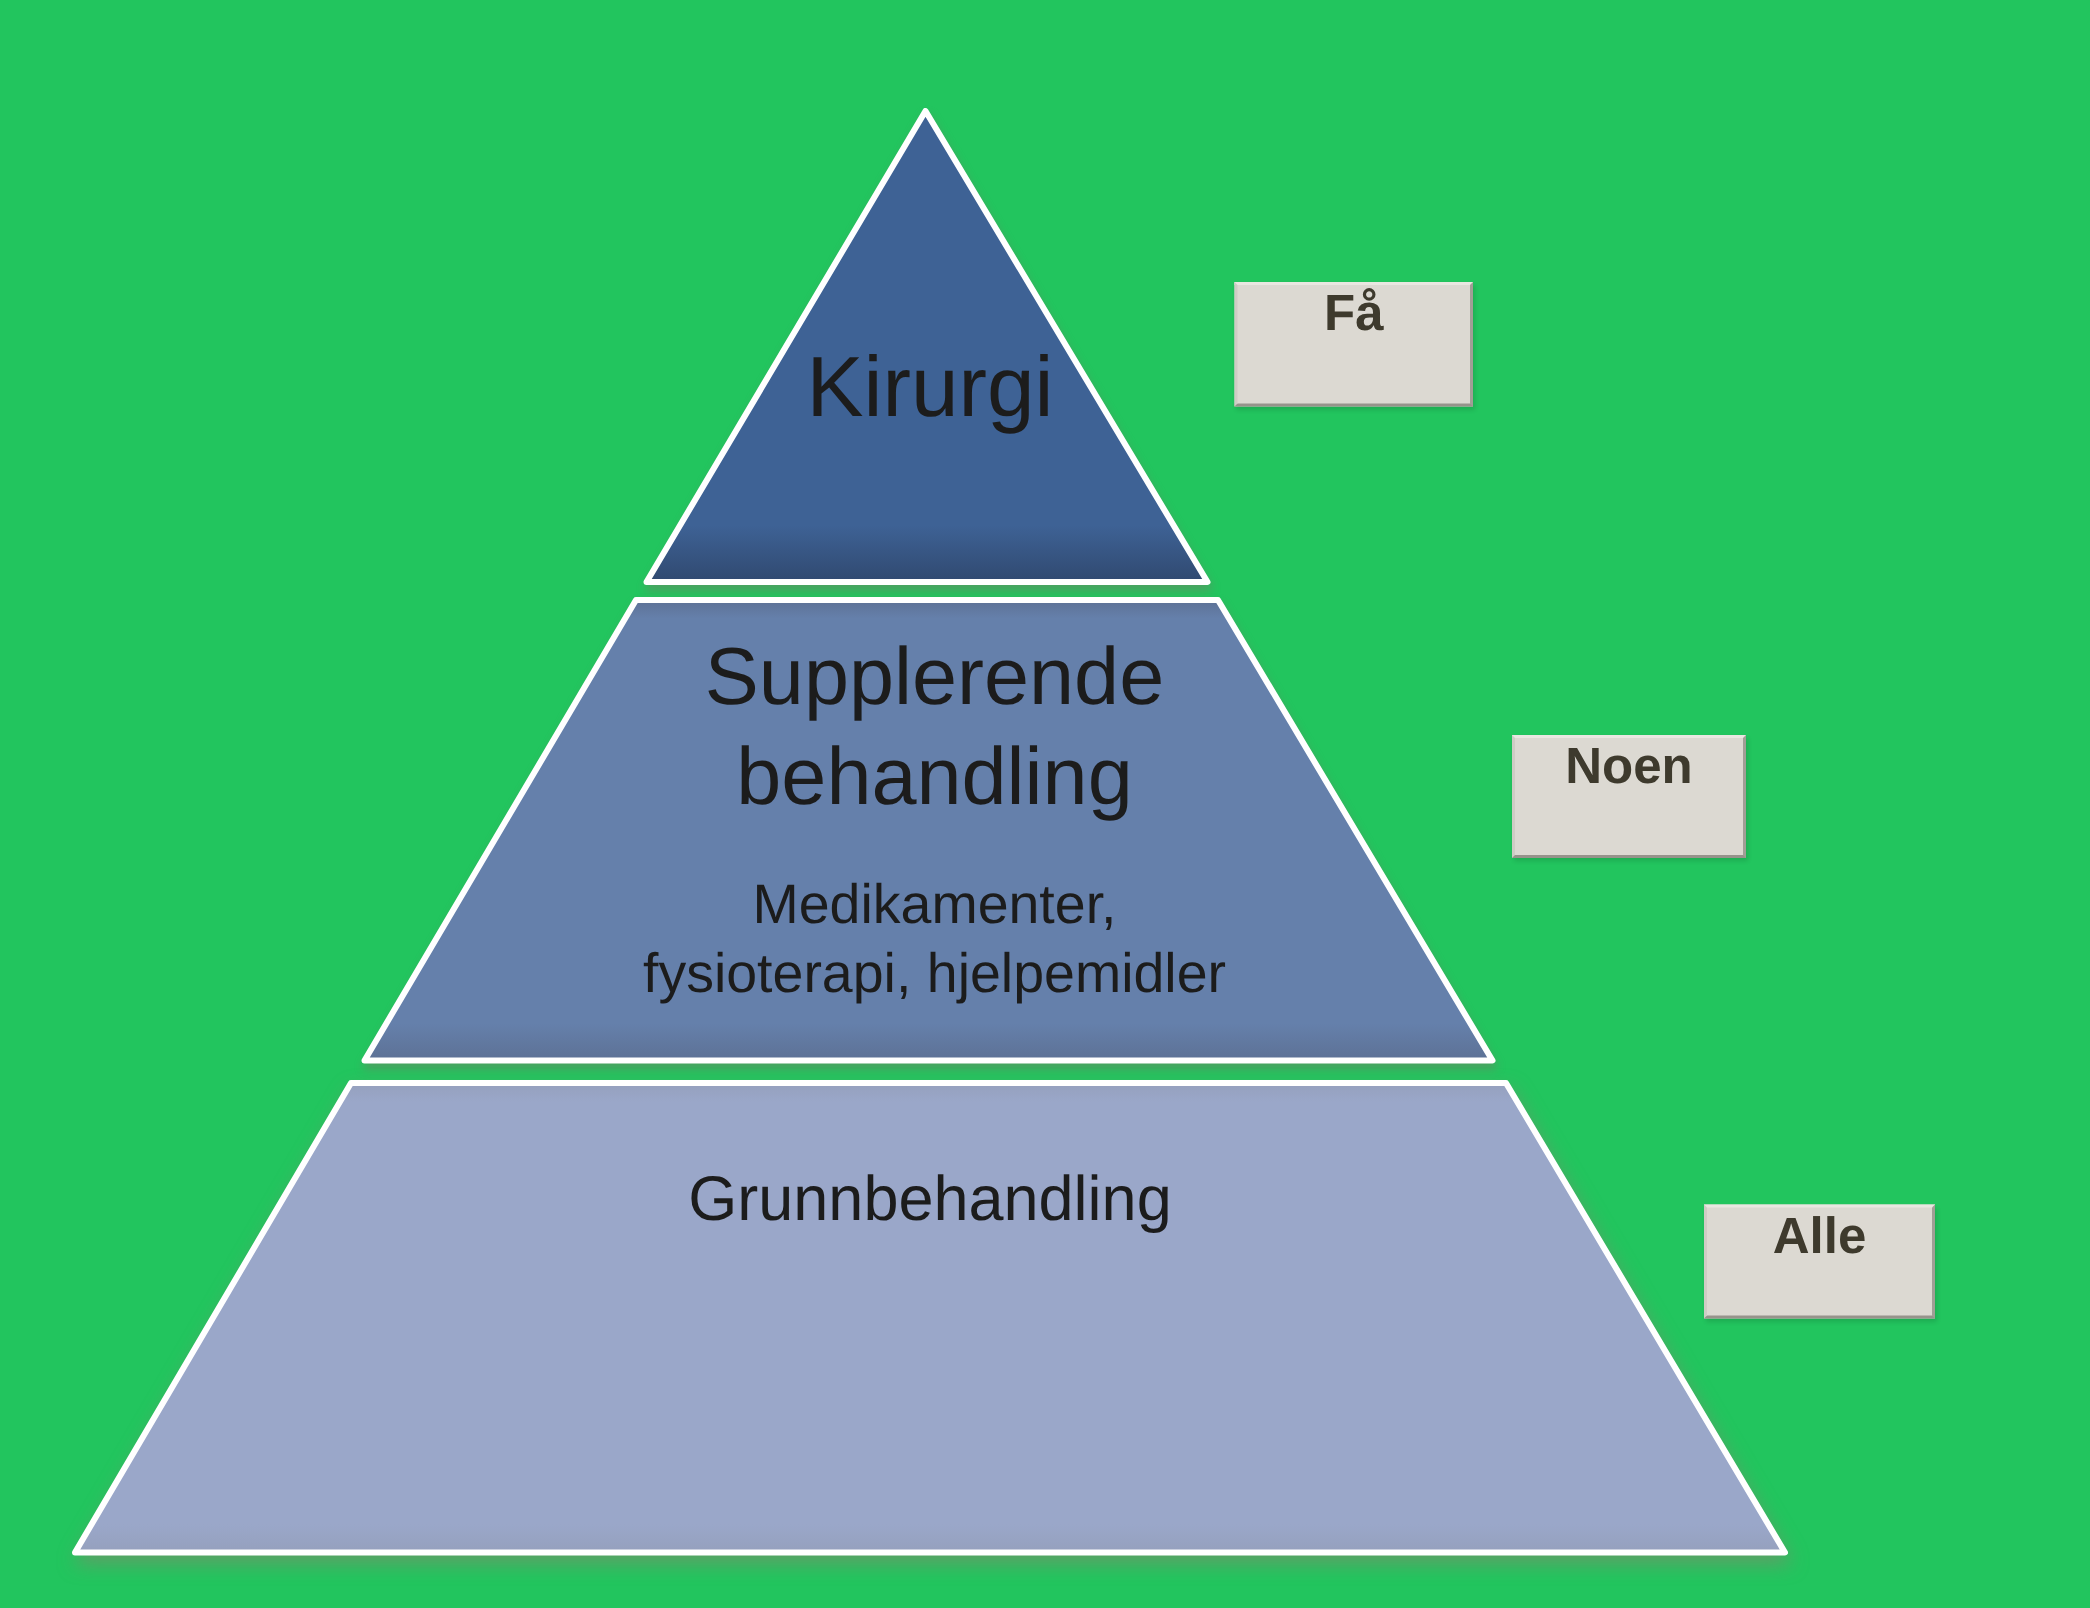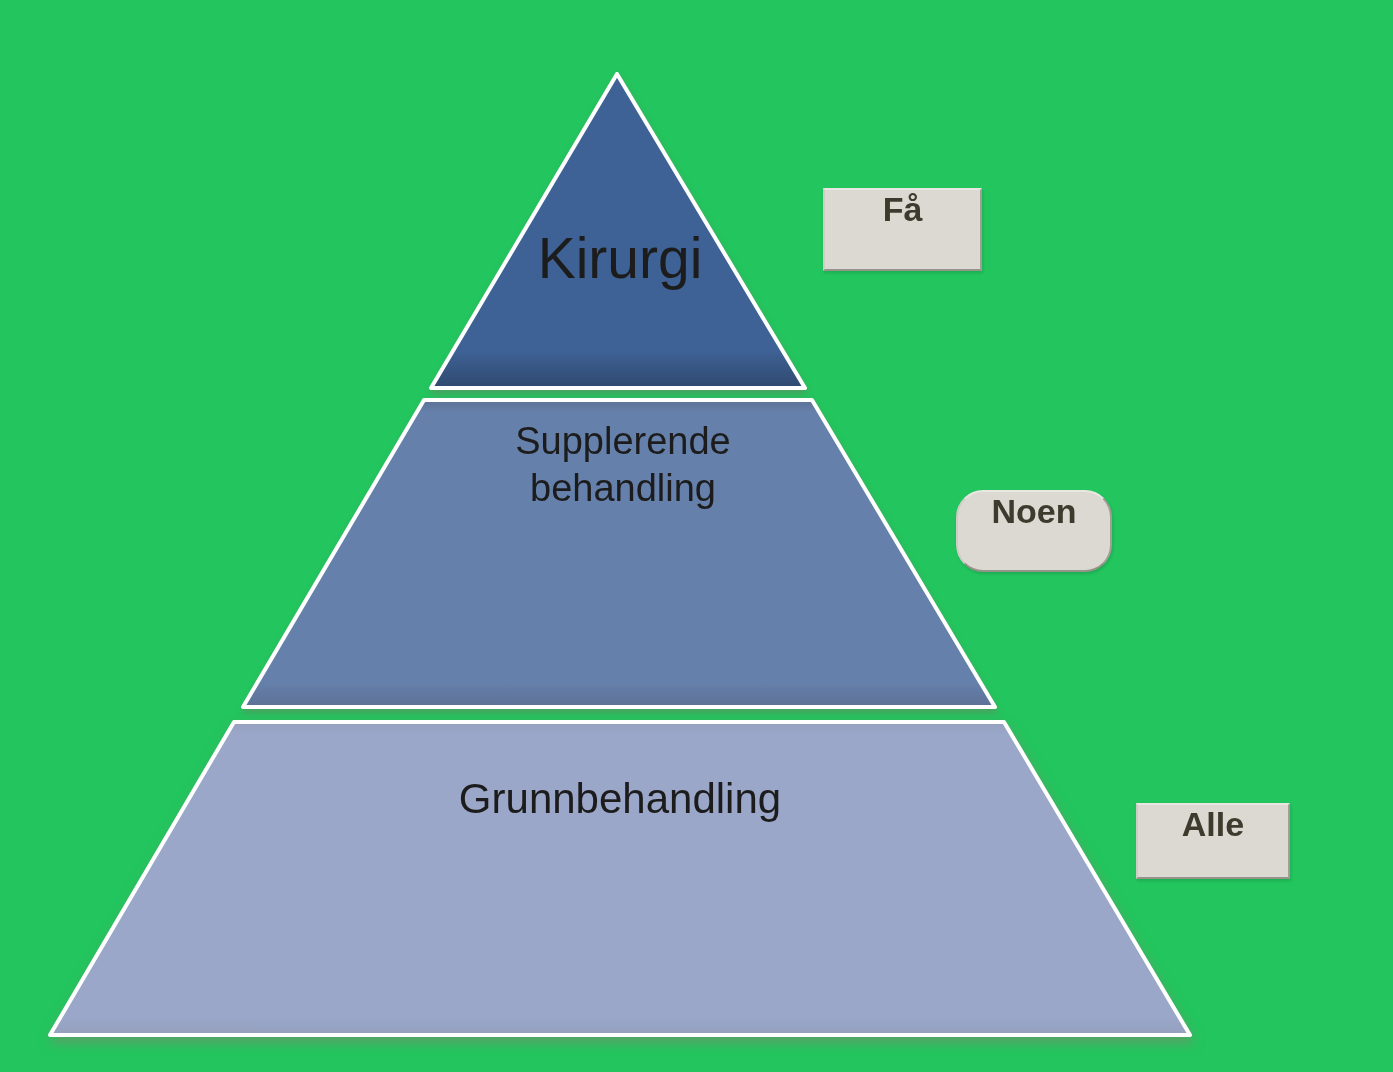--- a/index.html
+++ b/index.html
@@ -32,42 +32,42 @@
     filter: drop-shadow(2px 6px 6px rgba(140, 130, 110, 0.55));
   }
   .txt {
     position: absolute;
     transform: translateX(-50%);
     text-align: center;
     color: #1c1c1c;
     white-space: pre-line;
   }
   .lvl-title-1 { left: 620px; top: 226px; font-size: 57px; line-height: 1.15; }
-  .lvl-title-2 { left: 623px; top: 418px; font-size: 38px; line-height: 1.24; }
+  .lvl-title-2 { left: 623px; top: 418px; font-size: 54px; line-height: 1.24; }
   .lvl-sub-2   { left: 623px; top: 580px; font-size: 37px; line-height: 1.25; }
   .lvl-title-3 { left: 620px; top: 774px; font-size: 42px; line-height: 1.2;  }
   .lvl-sub-3   { left: 620px; top: 864px; font-size: 38px; line-height: 1.25; }
   .tag {
     position: absolute;
     display: flex;
     align-items: flex-start;
     justify-content: center;
     background: #dcd9d2;
     border: 2px solid #b5b2a9;
     border-top-color: #e9e7e1;
     border-left-color: #cfccc5;
     border-right-color: #a19e96;
     border-bottom-color: #96938b;
     box-shadow: 1px 2px 3px rgba(0, 0, 0, 0.12);
     color: #3e3a2d;
     font-weight: 700;
     font-size: 34px;
   }
   .tag-fa   { left: 823px;  top: 188px; width: 155px; height: 79px; }
-  .tag-noen { left: 956px; top: 490px; width: 152px; height: 78px; border-radius: 27px; }
+  .tag-noen { left: 1008px; top: 490px; width: 152px; height: 78px; }
   .tag-alle { left: 1136px; top: 803px; width: 150px; height: 72px; }
 </style>
 </head>
 <body>
 
 <div class="stage">
 
   <svg class="pyr" viewBox="0 0 1393 1072" xmlns="http://www.w3.org/2000/svg">
     <defs>
       <linearGradient id="g1" x1="0" y1="0" x2="0" y2="1">
@@ -92,20 +92,22 @@
     <polygon class="band" points="617,74 805,388 431,388" fill="url(#g1)"></polygon>
     <polygon class="band" points="424,400 812,400 995,707 243,707" fill="url(#g2)"></polygon>
     <polygon class="band base" points="234,722 1004,722 1190,1035 50,1035" fill="url(#g3)"></polygon>
   </svg>
 
   <div class="txt lvl-title-1">Kirurgi</div>
 
   <div class="txt lvl-title-2">Supplerende
 behandling</div>
 
+  <div class="txt lvl-sub-2">Medikamenter,
+fysioterapi, hjelpemidler</div>
 
   <div class="txt lvl-title-3">Grunnbehandling</div>
 
 
   <div class="tag tag-fa">
     <span>Få</span>
   </div>
 
   <div class="tag tag-noen">
     <span>Noen</span>

